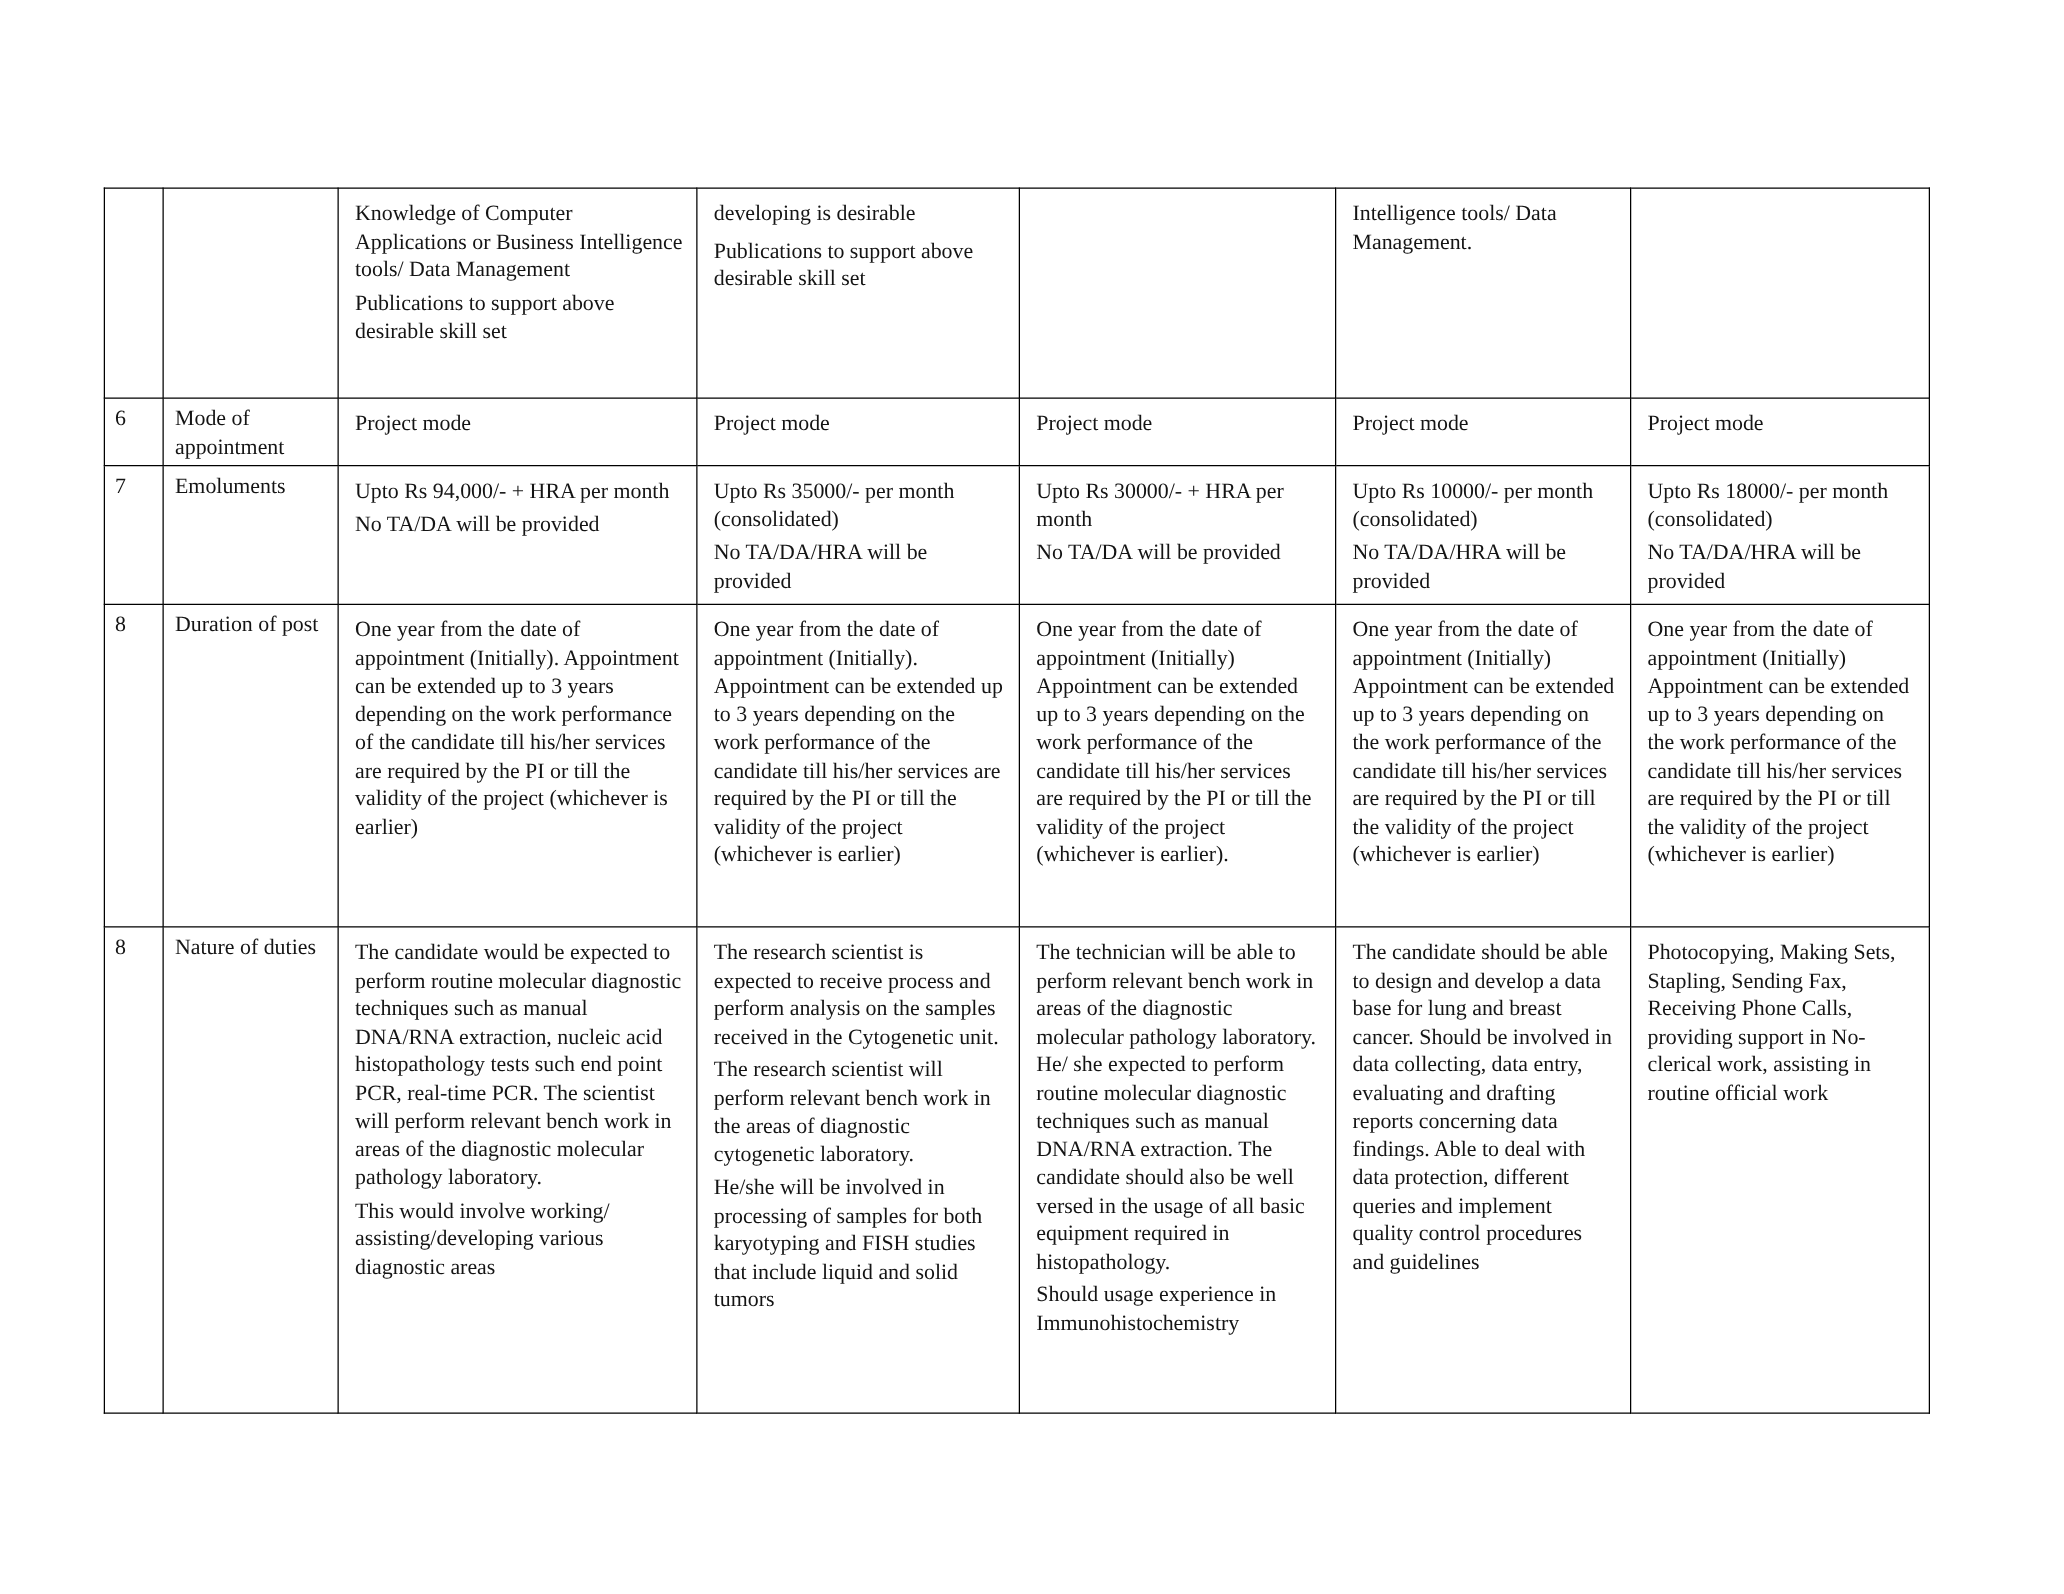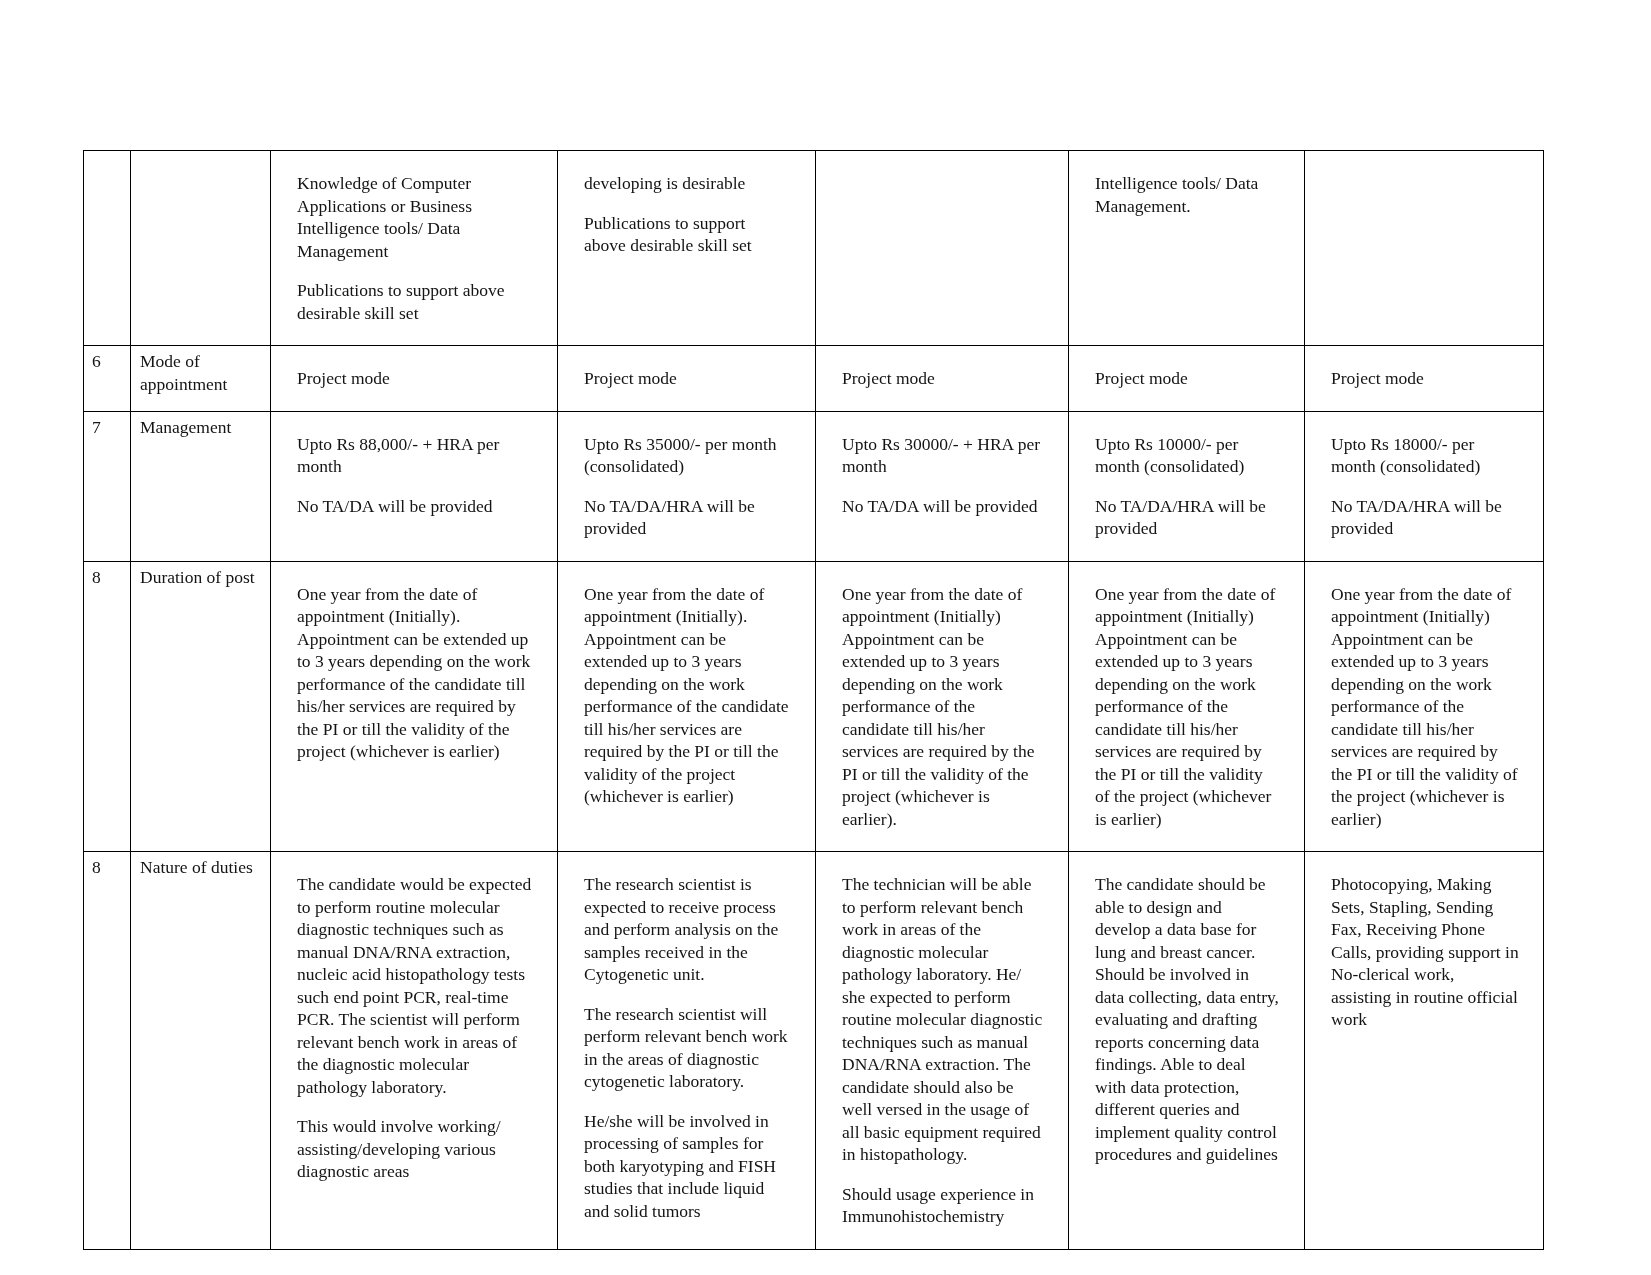--- a/index.html
+++ b/index.html
@@ -37,21 +37,21 @@
     word-wrap: break-word;
   }
   table.post-table td.num-cell {
     padding-left: 8px;
   }
   table.post-table tr:nth-child(1) { height: 168px; }
   table.post-table tr:nth-child(2) { height: 54px; }
   table.post-table tr:nth-child(3) { height: 95px; }
   table.post-table tr:nth-child(4) { height: 258px; }
   table.post-table tr:nth-child(5) { height: 389px; }
-  .para { margin: 17px; }
+  .para { margin: 4px; }
   td.gapped .para + .para { margin-top: 7px; }
 </style>
 </head>
 <body>
 
 <div class="sheet">
   <table class="post-table">
     <colgroup>
       <col style="width:47px">
       <col style="width:140px">
@@ -93,23 +93,23 @@
           </td>
           <td class="content-cell">
             <div class="para">Project mode</div>
           </td>
           <td class="content-cell">
             <div class="para">Project mode</div>
           </td>
         </tr>
         <tr>
           <td class="num-cell">7</td>
-          <td class="label-cell">Management</td>
+          <td class="label-cell">Emoluments</td>
           <td class="content-cell">
-            <div class="para">Upto Rs 88,000/- + HRA per month</div>
+            <div class="para">Upto Rs 94,000/- + HRA per month</div>
             <div class="para">No TA/DA will be provided</div>
           </td>
           <td class="content-cell">
             <div class="para">Upto Rs 35000/- per month (consolidated)</div>
             <div class="para">No TA/DA/HRA will be provided</div>
           </td>
           <td class="content-cell">
             <div class="para">Upto Rs 30000/- + HRA per month</div>
             <div class="para">No TA/DA will be provided</div>
           </td>

